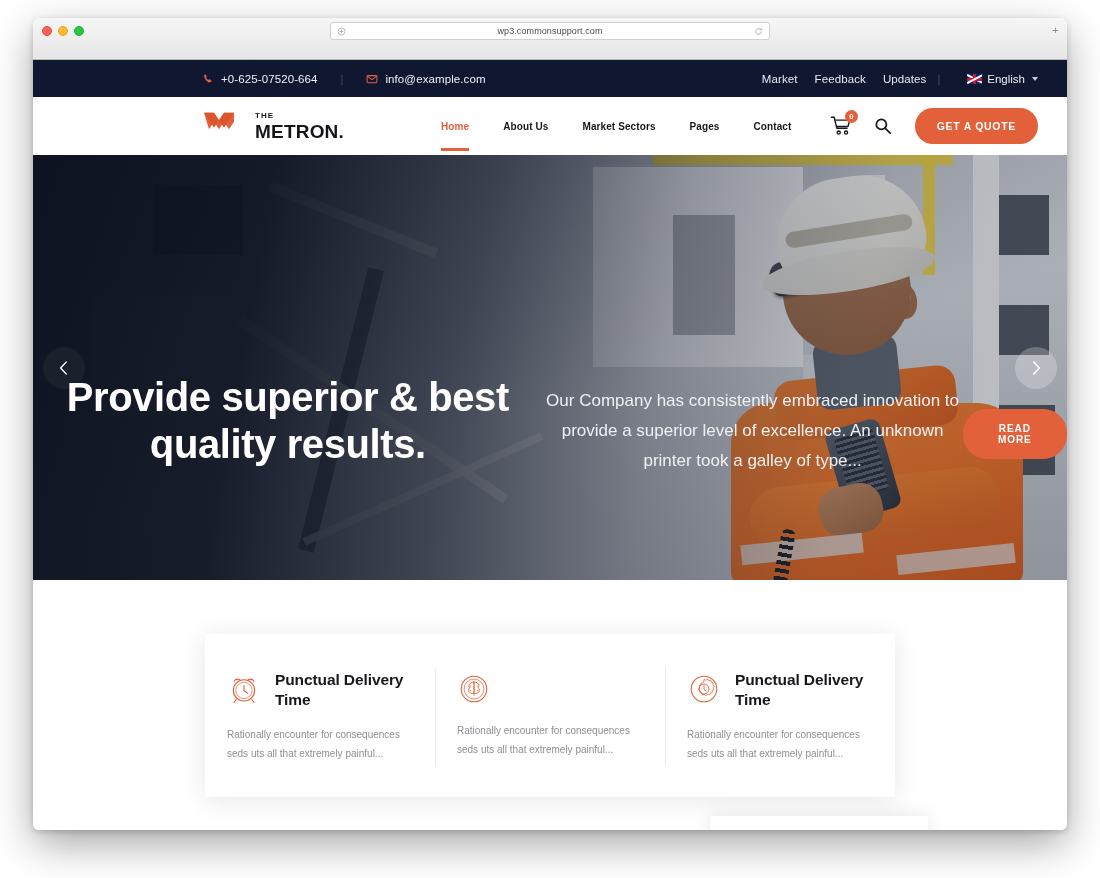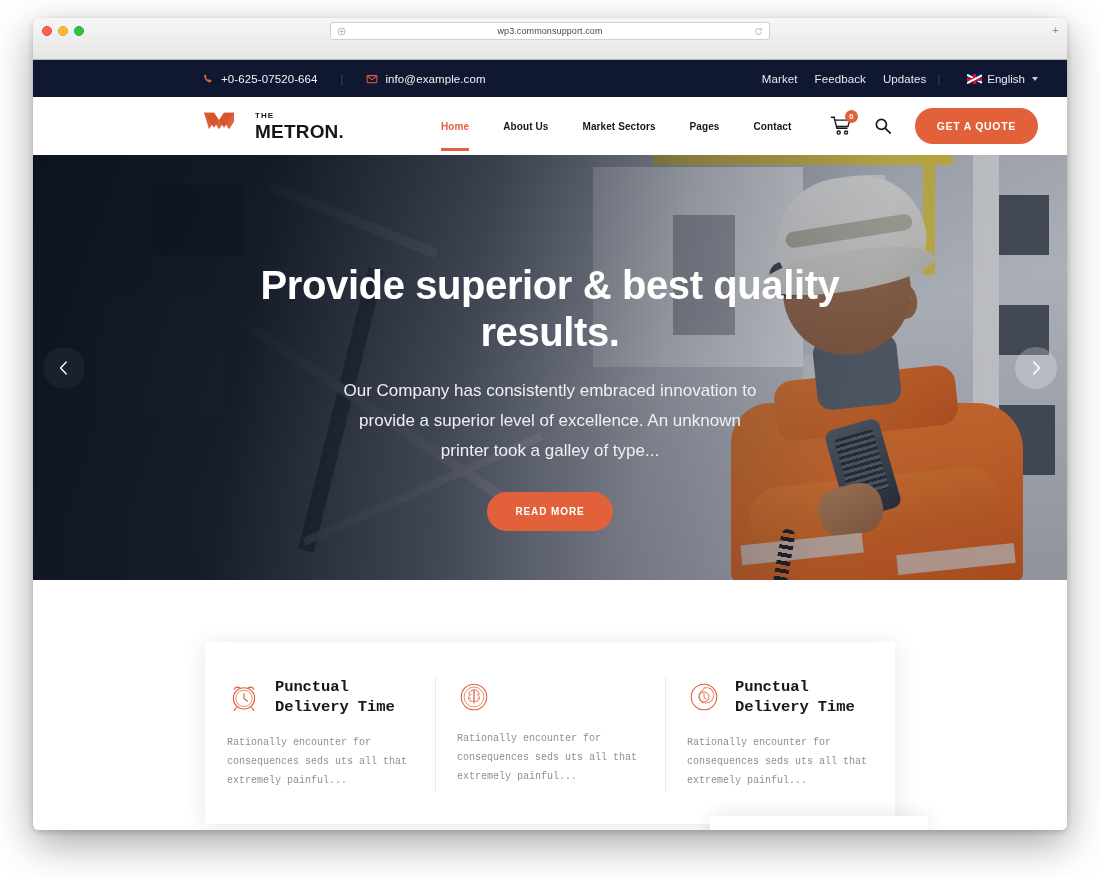--- a/index.html
+++ b/index.html
@@ -177,46 +177,45 @@
   .w-reflect2 { position:absolute; left: 174px; top: 372px; width: 118px; height: 20px;
     background: rgba(210,214,218,.7); transform: rotate(-6deg); }
   .w-cord { position:absolute; left: 54px; top: 352px; width: 14px; height: 60px;
     background: repeating-linear-gradient(#1e2228 0 4px, transparent 4px 8px); border-radius: 6px;
     transform: rotate(10deg);}
 
   #hero-overlay { position: absolute; inset: 0;
     background: linear-gradient(100deg, rgba(9,14,28,.97) 0%, rgba(10,15,30,.93) 22%,
                 rgba(13,19,36,.72) 42%, rgba(16,22,40,.42) 60%, rgba(18,24,42,.22) 78%, rgba(20,26,44,.18) 100%); }
 
-  #hero-content { position: absolute; inset: 0; display: flex; flex-direction: column;
+  #hero-content { position: absolute; inset: 0; display: flex; 
     align-items: center; justify-content: flex-start; padding-top: 107px; }
   #hero-title { font-size: 40px; font-weight: 700; color: #ffffff; text-align: center;
     line-height: 1.17; letter-spacing: -.4px; max-width: 640px; }
   #hero-sub { margin-top: 20px; font-size: 17px; color: #eef0f3; text-align: center;
     line-height: 1.78; max-width: 420px; }
   #read-more-btn { margin-top: 26px; background: #e2603a; color:#fff;
     font-size: 10px; font-weight: 700; letter-spacing: .9px;
     padding: 14px 28px; border-radius: 24px; border:none;
     font-family:"Liberation Sans", sans-serif; }
 
   .hero-arrow { position: absolute; top: 50%; transform: translateY(-50%);
     width: 42px; height: 42px; border-radius: 50%;
     display: flex; align-items: center; justify-content: center; }
   #hero-prev { left: 10px; background: rgba(255,255,255,0.045); }
   #hero-next { right: 10px; background: rgba(255,255,255,0.24); }
 
   
   #features-section { background: #ffffff; padding: 54px 0 0 0; }
   #features-card {
-    width: 690px; margin: 8px auto;
+    width: 690px; margin: 0 auto;
     background: #ffffff;
     box-shadow: 0 3px 24px rgba(0,0,0,.10);
     display: flex;
     padding: 26px 0;
-    font-family: Liberation Mono, monospace;
   }
   .feature { flex: 1; padding: 10px 26px 8px 22px; position: relative; }
   .feature + .feature::before { content:""; position:absolute; left:0; top:8px; bottom:6px; width:1px; background:#ebebeb; }
   .feature-head { display: flex; align-items: flex-start; gap: 14px; }
   .feature-icon { width: 34px; height: 34px; flex: 0 0 34px; margin-top: 2px; }
   .feature-title { font-size: 15.5px; font-weight: 700; color: #17171d; line-height: 1.28; letter-spacing: -.1px; }
   .feature-desc { margin-top: 15px; font-size: 10px; color: #8e8e95; line-height: 1.92; }
 
   
   #welcome-section { padding: 50px 0 0 169px; display:flex; }

